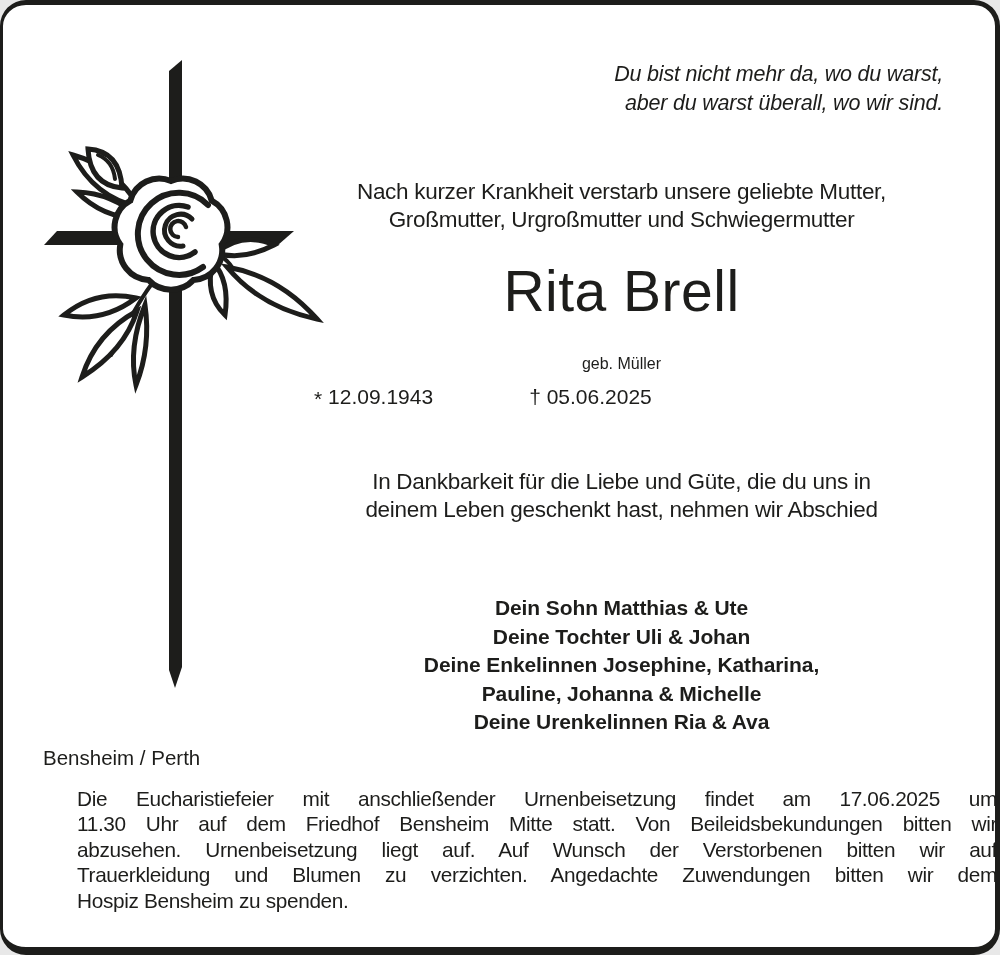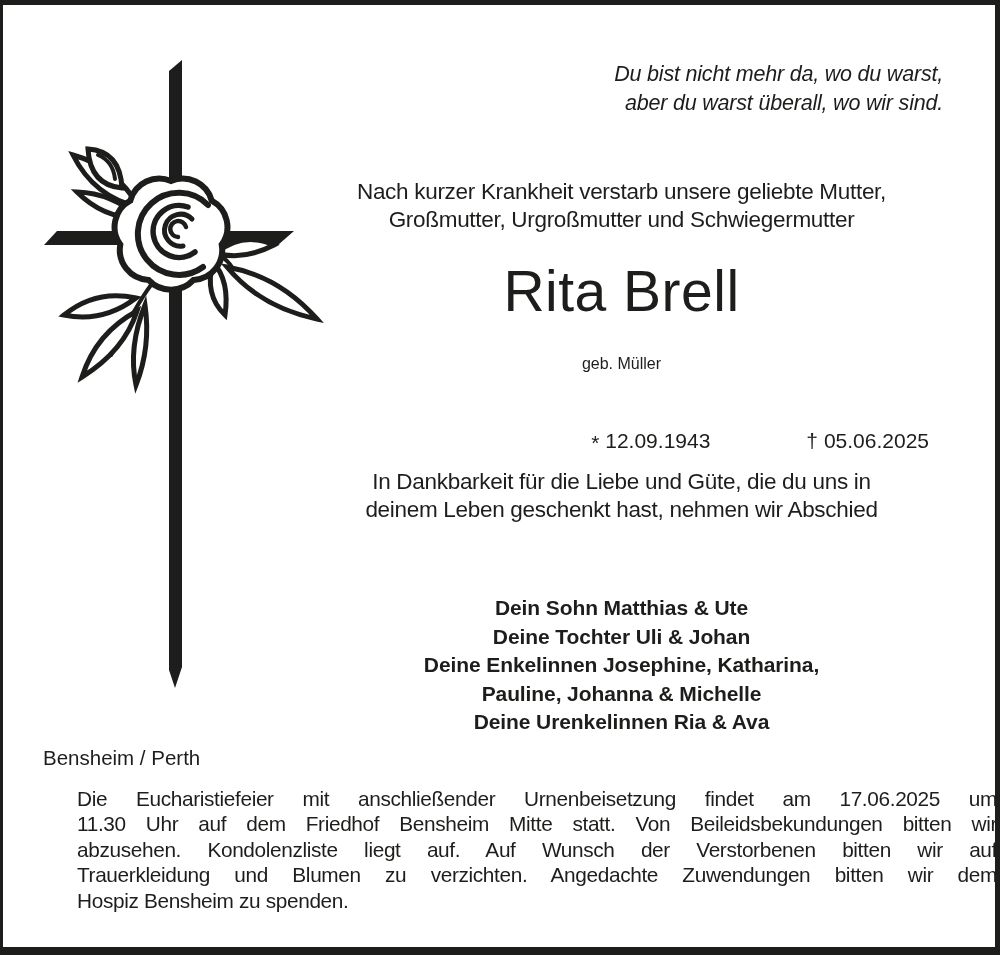--- a/index.html
+++ b/index.html
@@ -16,20 +16,21 @@
     box-sizing: border-box;
     border-style: solid;
     border-color: #1d1d1b;
     border-top-width: 5px;
     border-right-width: 5px;
     border-bottom-width: 8px;
     border-left-width: 3px;
     font-family: "Liberation Sans", "DejaVu Sans", sans-serif;
     color: #1d1d1b;
     overflow: hidden;
+    border-radius: 26px;
   }
   .abs { position: absolute; }
 
   .quote {
     top: 55px;
     right: 52px;
     text-align: right;
     font-style: italic;
     font-size: 21.5px;
     line-height: 29px;
@@ -67,23 +68,22 @@
     top: 347px;
     font-size: 16px;
     line-height: 24px;
   }
 
   .dates {
     top: 380px;
     font-size: 21px;
     line-height: 24px;
     display: flex;
-    justify-content: flex-end;
+    justify-content: flex-start;
     gap: 96px;
-    margin-top: 44px;
   }
   .date-item { white-space: nowrap; }
   .birth-symbol { display: inline-block; transform: translateY(2px); }
 
   .gratitude {
     top: 463px;
     font-size: 22.5px;
     line-height: 27.5px;
     letter-spacing: -0.3px;
   }
@@ -191,18 +191,18 @@
     <div>Deine Enkelinnen Josephine, Katharina,</div>
     <div>Pauline, Johanna &amp; Michelle</div>
     <div>Deine Urenkelinnen Ria &amp; Ava</div>
   </div>
 
   <div class="abs location">Bensheim / Perth</div>
 
   <div class="abs funeral-info">
     <div class="jline">Die Eucharistiefeier mit anschließender Urnenbeisetzung findet am 17.06.2025 um</div>
     <div class="jline">11.30 Uhr auf dem Friedhof Bensheim Mitte statt. Von Beileidsbekundungen bitten wir</div>
-    <div class="jline">abzusehen. Kondolenzliste liegt auf. Auf Wunsch der Verstorbenen bitten wir auf</div>
+    <div class="jline">abzusehen. Urnenbeisetzung liegt auf. Auf Wunsch der Verstorbenen bitten wir auf</div>
     <div class="jline">Trauerkleidung und Blumen zu verzichten. Angedachte Zuwendungen bitten wir dem</div>
     <div class="jline last">Hospiz Bensheim zu spenden.</div>
   </div>
 
 </div>
 
 </body></html>

